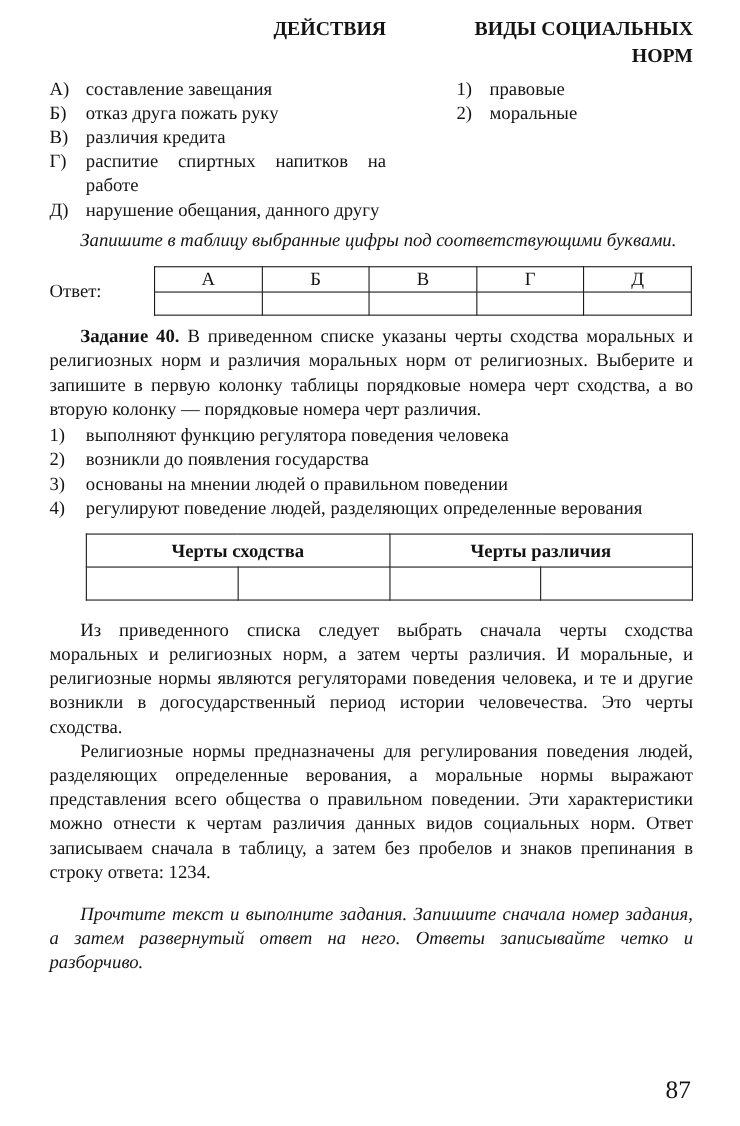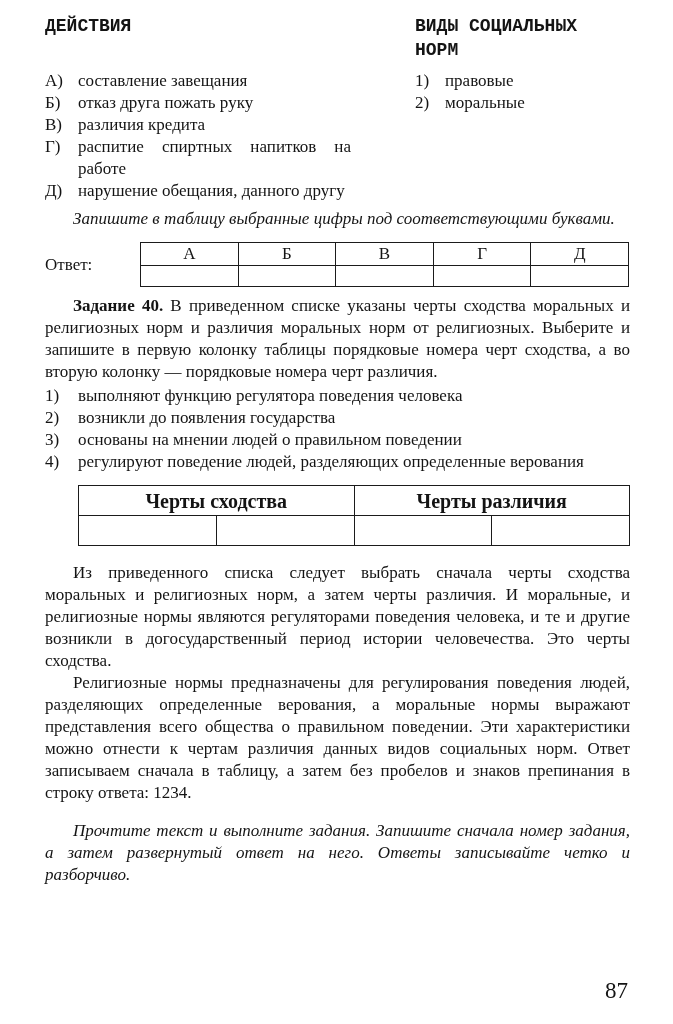--- a/index.html
+++ b/index.html
@@ -18,24 +18,23 @@
     overflow: hidden;
   }
 
   
   .cols { display: flex; }
   .col-left { width: 306px; flex: 0 0 306px; }
   .col-right { flex: 1; margin-left: 64px; }
   .col-title {
     font-weight: bold;
     font-size: 18px;
-    text-align: left;
+    text-align: right;
     height: 56px;
     line-height: 24px;
-    font-family: Liberation Mono, monospace;
   }
 
   .li { display: flex; margin: 0; }
   .li-label { flex: 0 0 33px; }
   .li-text { flex: 1; text-align: justify; }
   .norm .li-label { flex: 0 0 30px; }
 
   .para {
     margin: 0;
     text-align: justify;
@@ -70,21 +69,21 @@
     margin: 12px 0 0 33px;
     width: 552px;
     table-layout: fixed;
   }
   .sim-table th, .sim-table td {
     border: 1px solid #1b1b1b;
     padding: 0;
   }
   .sim-table th {
     height: 30px;
-    font-size: 20px;
+    font-size: 17px;
     font-weight: bold;
     text-align: center;
   }
   .sim-table td { height: 30px; }
 
   .exp1 { margin-top: 16px; }
   .note {
     margin-top: 16px;
     font-weight: normal;
     font-style: italic;

